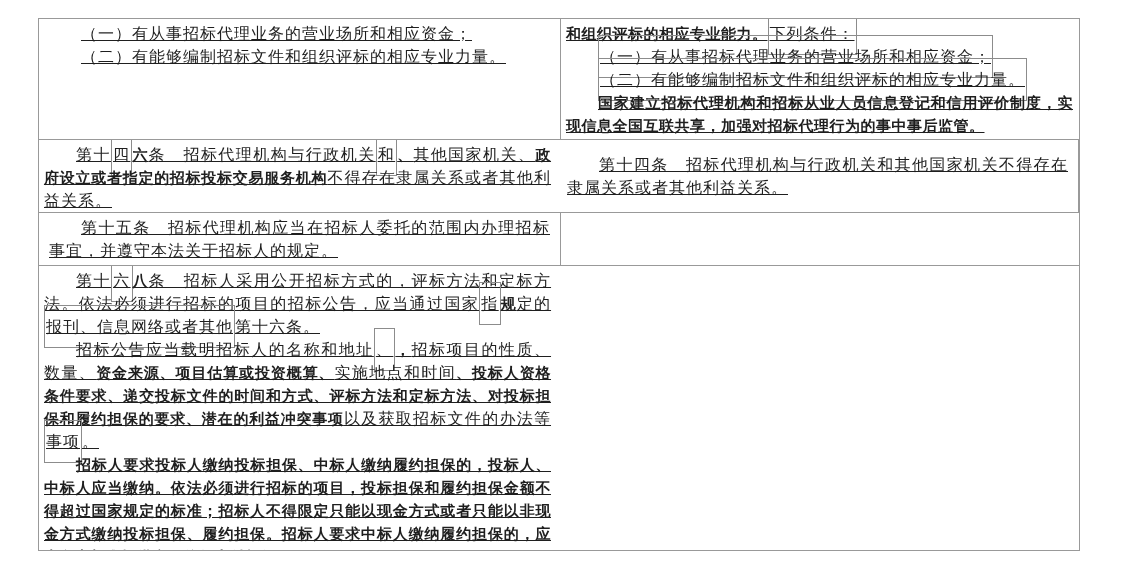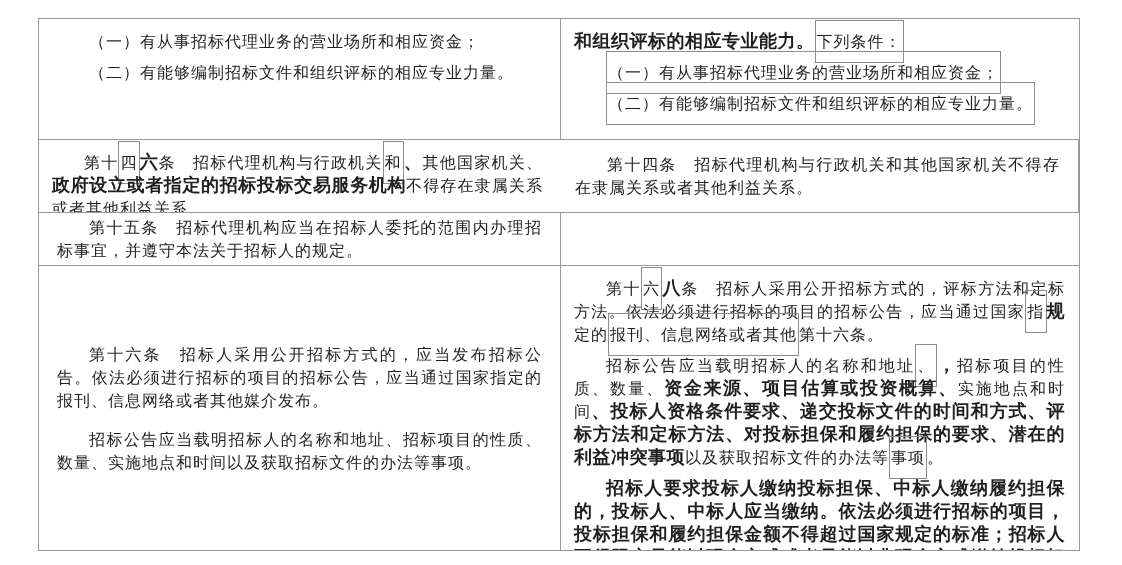--- a/index.html
+++ b/index.html
@@ -51,37 +51,38 @@
     width: 518px;
     padding: 3px 6px 0 5px;
   }
   .cell.vcenter {
     display: flex;
     flex-direction: column;
     justify-content: center;
     padding-top: 0;
   }
   .cell p {
-    margin: 8px;
+    margin: 0;
     font-size: 16px;
     line-height: 23px;
     text-align: justify;
+    text-decoration: underline;
   }
   .cell p.indent {
     text-indent: 2em;
   }
   .seg.normal {
     letter-spacing: 1px;
     font-weight: 400;
   }
   .seg.bold {
     letter-spacing: 0.5px;
     font-weight: 700;
     font-family: "Liberation Sans", "DejaVu Sans", sans-serif;
-    font-size: 18px;
+    font-size: 15px;
   }
   .seg.boxed {
     letter-spacing: 1px;
     font-weight: 400;
     border: 1px solid #8c8c8c;
     padding: 12px 1px;
   }
 </style>
 </head>
 <body>
@@ -90,40 +91,37 @@
   <div class="comparison-table">
       <div class="trow row-0">
         <div class="cell left">
           <p class="indent"><span class="seg normal">（一）有从事招标代理业务的营业场所和相应资金；</span></p>
           <p class="indent"><span class="seg normal">（二）有能够编制招标文件和组织评标的相应专业力量。</span></p>
         </div>
         <div class="cell right">
           <p><span class="seg bold">和组织评标的相应专业能力。</span><span class="seg boxed">下列条件：</span></p>
           <p class="indent"><span class="seg boxed">（一）有从事招标代理业务的营业场所和相应资金；</span></p>
           <p class="indent"><span class="seg boxed">（二）有能够编制招标文件和组织评标的相应专业力量。</span></p>
+          <p class="indent"><span class="seg bold">国家建立招标代理机构和招标从业人员信息登记和信用评价制度，实现信息全国互联共享，加强对招标代理行为的事中事后监管。</span></p>
         </div>
       </div>
       <div class="trow row-1">
         <div class="cell right">
           <p class="indent"><span class="seg normal">第十</span><span class="seg boxed">四</span><span class="seg bold">六</span><span class="seg normal">条　招标代理机构与行政机关</span><span class="seg boxed">和</span><span class="seg bold">、</span><span class="seg normal">其他国家机关、</span><span class="seg bold">政府设立或者指定的招标投标交易服务机构</span><span class="seg normal">不得存在隶属关系或者其他利益关系。</span></p>
         </div>
         <div class="cell left vcenter">
           <p class="indent"><span class="seg normal">第十四条　招标代理机构与行政机关和其他国家机关不得存在隶属关系或者其他利益关系。</span></p>
         </div>
       </div>
       <div class="trow row-2">
         <div class="cell left vcenter">
           <p class="indent"><span class="seg normal">第十五条　招标代理机构应当在招标人委托的范围内办理招标事宜，并遵守本法关于招标人的规定。</span></p>
         </div>
       </div>
       <div class="trow row-3">
-        <div class="cell left vcenter">
-          <p class="indent"><span class="seg normal">第十六条　招标人采用公开招标方式的，应当发布招标公告。依法必须进行招标的项目的招标公告，应当通过国家指定的报刊、信息网络或者其他媒介发布。</span></p>
-          <p class="indent"><span class="seg normal">招标公告应当载明招标人的名称和地址、招标项目的性质、数量、实施地点和时间以及获取招标文件的办法等事项。</span></p>
-        </div>
         <div class="cell right">
           <p class="indent"><span class="seg normal">第十</span><span class="seg boxed">六</span><span class="seg bold">八</span><span class="seg normal">条　招标人采用公开招标方式的，评标方法和定标方法。依法必须进行招标的项目的招标公告，应当通过国家</span><span class="seg boxed">指</span><span class="seg bold">规</span><span class="seg normal">定的</span><span class="seg boxed">报刊、信息网络或者其他</span><span class="seg normal">第十六条。</span></p>
           <p class="indent"><span class="seg normal">招标公告应当载明招标人的名称和地址</span><span class="seg boxed">、</span><span class="seg bold">，</span><span class="seg normal">招标项目的性质、数量、</span><span class="seg bold">资金来源、项目估算或投资概算、</span><span class="seg normal">实施地点和时间</span><span class="seg bold">、投标人资格条件要求、递交投标文件的时间和方式、评标方法和定标方法、对投标担保和履约担保的要求、潜在的利益冲突事项</span><span class="seg normal">以及获取招标文件的办法等</span><span class="seg boxed">事项</span><span class="seg normal">。</span></p>
           <p class="indent"><span class="seg bold">招标人要求投标人缴纳投标担保、中标人缴纳履约担保的，投标人、中标人应当缴纳。依法必须进行招标的项目，投标担保和履约担保金额不得超过国家规定的标准；招标人不得限定只能以现金方式或者只能以非现金方式缴纳投标担保、履约担保。招标人要求中标人缴纳履约担保的，应当向中标人提供合同价款支付担保。</span></p>
         </div>
       </div>
     </div>
 </div>
 
 </body></html>

